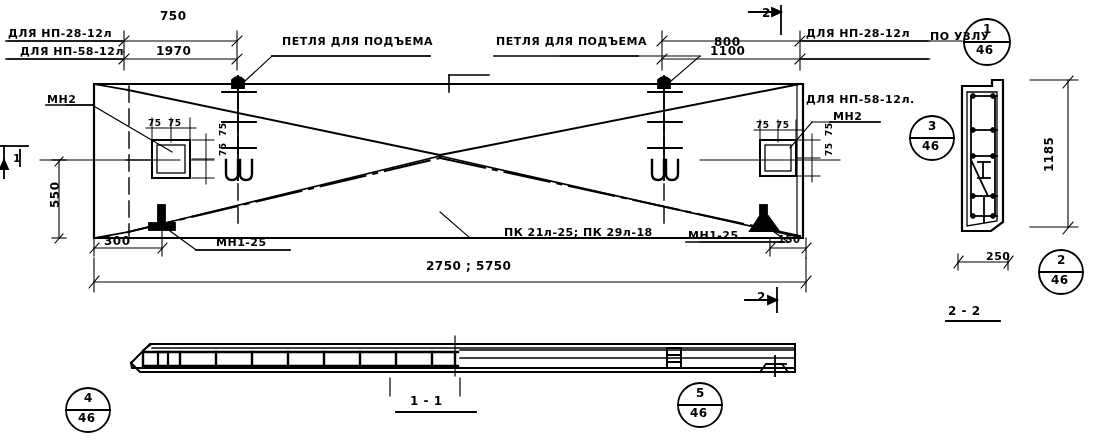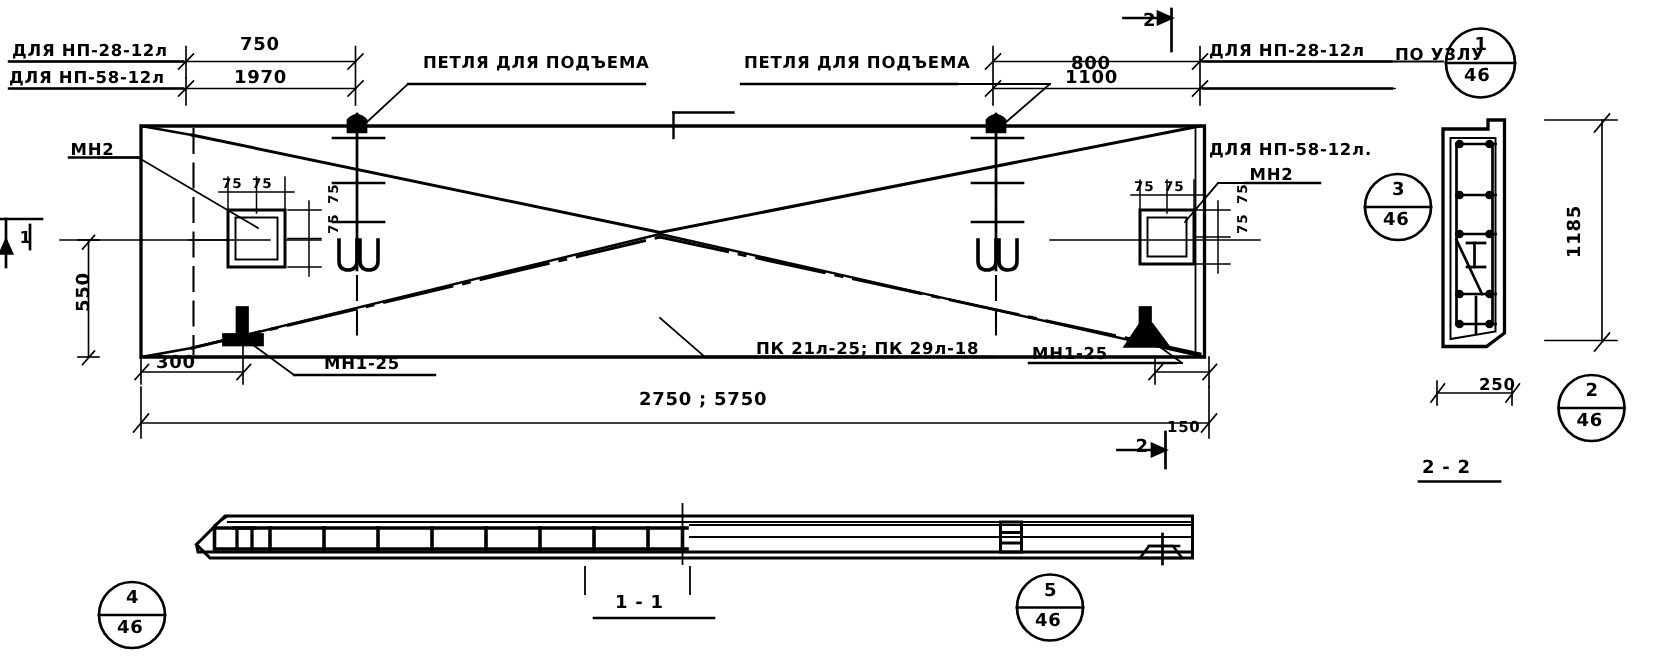--- a/index.html
+++ b/index.html
@@ -369,26 +369,26 @@
       </g>
       <g stroke-width="1.8">
         <circle cx="700" cy="405" r="22" fill="#fff"></circle>
         <line x1="678" y1="405" x2="722" y2="405"></line>
       </g>
 
     </g>
   </svg>
 
   <div class="lbl t11" style="left:8px;top:27px;">ДЛЯ НП-28-12л</div>
-  <div class="lbl t11" style="left:6px;top:45px;">ДЛЯ НП-58-12л</div>
+  <div class="lbl t11" style="left:20px;top:45px;">ДЛЯ НП-58-12л</div>
 
   <div class="lbl t11" style="left:806px;top:27px;">ДЛЯ НП-28-12л</div>
   <div class="lbl t11" style="left:806px;top:45px;margin-top:48px;">ДЛЯ НП-58-12л.</div>
 
-  <div class="lbl t12" style="left:160px;top:22px;">750</div>
+  <div class="lbl t12" style="left:160px;top:9px;">750</div>
   <div class="lbl t12" style="left:156px;top:44px;">1970</div>
 
   <div class="lbl t12" style="left:714px;top:35px;">800</div>
   <div class="lbl t12" style="left:710px;top:44px;">1100</div>
 
   <div class="lbl t12" style="left:762px;top:6px;">2</div>
   <div class="lbl t12" style="left:757px;top:290px;">2</div>
   <div class="lbl t11" style="left:13px;top:152px;">1</div>
 
   <div class="lbl t11" style="left:930px;top:30px;">ПО УЗЛУ</div>
@@ -405,21 +405,21 @@
   <div class="lbl t9 vert" style="left:218px;top:156px;">75</div>
 
   <div class="lbl t9" style="left:756px;top:120px;">75</div>
   <div class="lbl t9" style="left:776px;top:120px;">75</div>
   <div class="lbl t9 vert" style="left:824px;top:136px;">75</div>
   <div class="lbl t9 vert" style="left:824px;top:156px;">75</div>
 
   <div class="lbl t12 vert" style="left:48px;top:208px;">550</div>
 
   <div class="lbl t12" style="left:104px;top:234px;">300</div>
-  <div class="lbl t10" style="left:778px;top:234px;margin-top:46px;">150</div>
+  <div class="lbl t10" style="left:778px;top:234px;">150</div>
 
   <div class="lbl t11" style="left:216px;top:236px;">МН1-25</div>
   <div class="lbl t11" style="left:688px;top:229px;">МН1-25</div>
 
   <div class="lbl t11" style="left:504px;top:226px;">ПК 21л-25; ПК 29л-18</div>
 
   <div class="lbl t12" style="left:426px;top:259px;">2750 ; 5750</div>
 
   <div class="lbl t12 vert" style="left:1042px;top:172px;">1185</div>
   <div class="lbl t11" style="left:966px;top:250px;margin-left:20px;">250</div>

